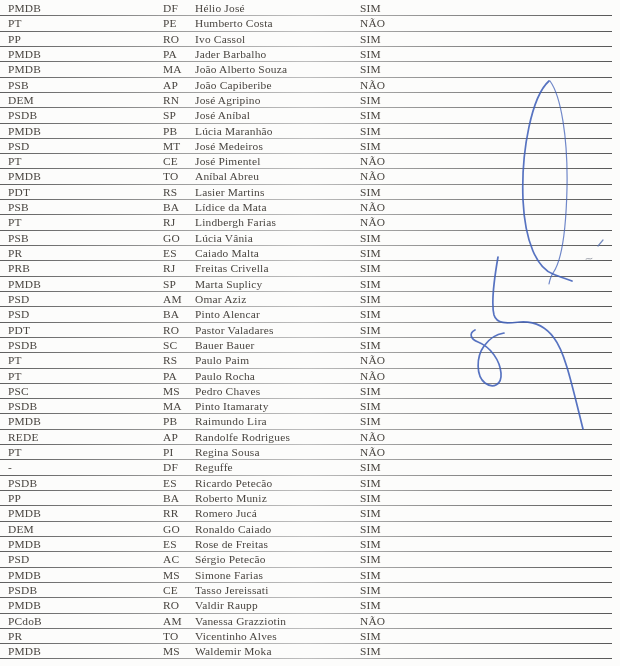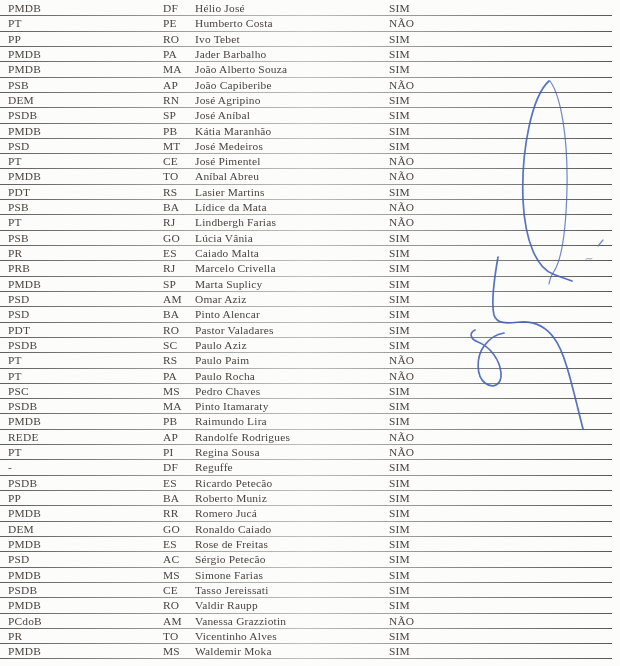--- a/index.html
+++ b/index.html
@@ -13,21 +13,21 @@
     content:"";position:absolute;left:0;bottom:0;width:612px;height:1px;
     background:linear-gradient(90deg,#606060,#9e9e9e 30%,#bdbdbd 50%,#8f8f8f 72%,#585858);
   }
   .cell{
     position:absolute;top:0;white-space:nowrap;
     font-size:11.4px;line-height:15.32px;letter-spacing:.2px;color:#494540;
   }
   .cell.party{left:8px;}
   .cell.state{left:163px;}
   .cell.name{left:195px;}
-  .cell.vote{left:389px;}
+  .cell.vote{left:360px;}
   .signature{position:absolute;left:0;top:0;pointer-events:none;}
   .sig-stroke{fill:none;stroke:#4060b8;stroke-width:1.7;stroke-linecap:round;opacity:.88;}
   .sig-stroke.thin{stroke-width:1.2;opacity:.75;}
   .sig-mark{fill:none;stroke-linecap:round;}
 </style>
 </head>
 <body>
 
 <div class="page">
 
@@ -40,21 +40,21 @@
       </div>
       <div class="row">
         <span class="cell party">PT</span>
         <span class="cell state">PE</span>
         <span class="cell name">Humberto Costa</span>
         <span class="cell vote">NÃO</span>
       </div>
       <div class="row">
         <span class="cell party">PP</span>
         <span class="cell state">RO</span>
-        <span class="cell name">Ivo Tebet</span>
+        <span class="cell name">Ivo Cassol</span>
         <span class="cell vote">SIM</span>
       </div>
       <div class="row">
         <span class="cell party">PMDB</span>
         <span class="cell state">PA</span>
         <span class="cell name">Jader Barbalho</span>
         <span class="cell vote">SIM</span>
       </div>
       <div class="row">
         <span class="cell party">PMDB</span>
@@ -76,21 +76,21 @@
       </div>
       <div class="row">
         <span class="cell party">PSDB</span>
         <span class="cell state">SP</span>
         <span class="cell name">José Aníbal</span>
         <span class="cell vote">SIM</span>
       </div>
       <div class="row">
         <span class="cell party">PMDB</span>
         <span class="cell state">PB</span>
-        <span class="cell name">Kátia Maranhão</span>
+        <span class="cell name">Lúcia Maranhão</span>
         <span class="cell vote">SIM</span>
       </div>
       <div class="row">
         <span class="cell party">PSD</span>
         <span class="cell state">MT</span>
         <span class="cell name">José Medeiros</span>
         <span class="cell vote">SIM</span>
       </div>
       <div class="row">
         <span class="cell party">PT</span>
@@ -130,21 +130,21 @@
       </div>
       <div class="row">
         <span class="cell party">PR</span>
         <span class="cell state">ES</span>
         <span class="cell name">Caiado Malta</span>
         <span class="cell vote">SIM</span>
       </div>
       <div class="row">
         <span class="cell party">PRB</span>
         <span class="cell state">RJ</span>
-        <span class="cell name">Marcelo Crivella</span>
+        <span class="cell name">Freitas Crivella</span>
         <span class="cell vote">SIM</span>
       </div>
       <div class="row">
         <span class="cell party">PMDB</span>
         <span class="cell state">SP</span>
         <span class="cell name">Marta Suplicy</span>
         <span class="cell vote">SIM</span>
       </div>
       <div class="row">
         <span class="cell party">PSD</span>
@@ -160,21 +160,21 @@
       </div>
       <div class="row">
         <span class="cell party">PDT</span>
         <span class="cell state">RO</span>
         <span class="cell name">Pastor Valadares</span>
         <span class="cell vote">SIM</span>
       </div>
       <div class="row">
         <span class="cell party">PSDB</span>
         <span class="cell state">SC</span>
-        <span class="cell name">Paulo Aziz</span>
+        <span class="cell name">Bauer Bauer</span>
         <span class="cell vote">SIM</span>
       </div>
       <div class="row">
         <span class="cell party">PT</span>
         <span class="cell state">RS</span>
         <span class="cell name">Paulo Paim</span>
         <span class="cell vote">NÃO</span>
       </div>
       <div class="row">
         <span class="cell party">PT</span>

